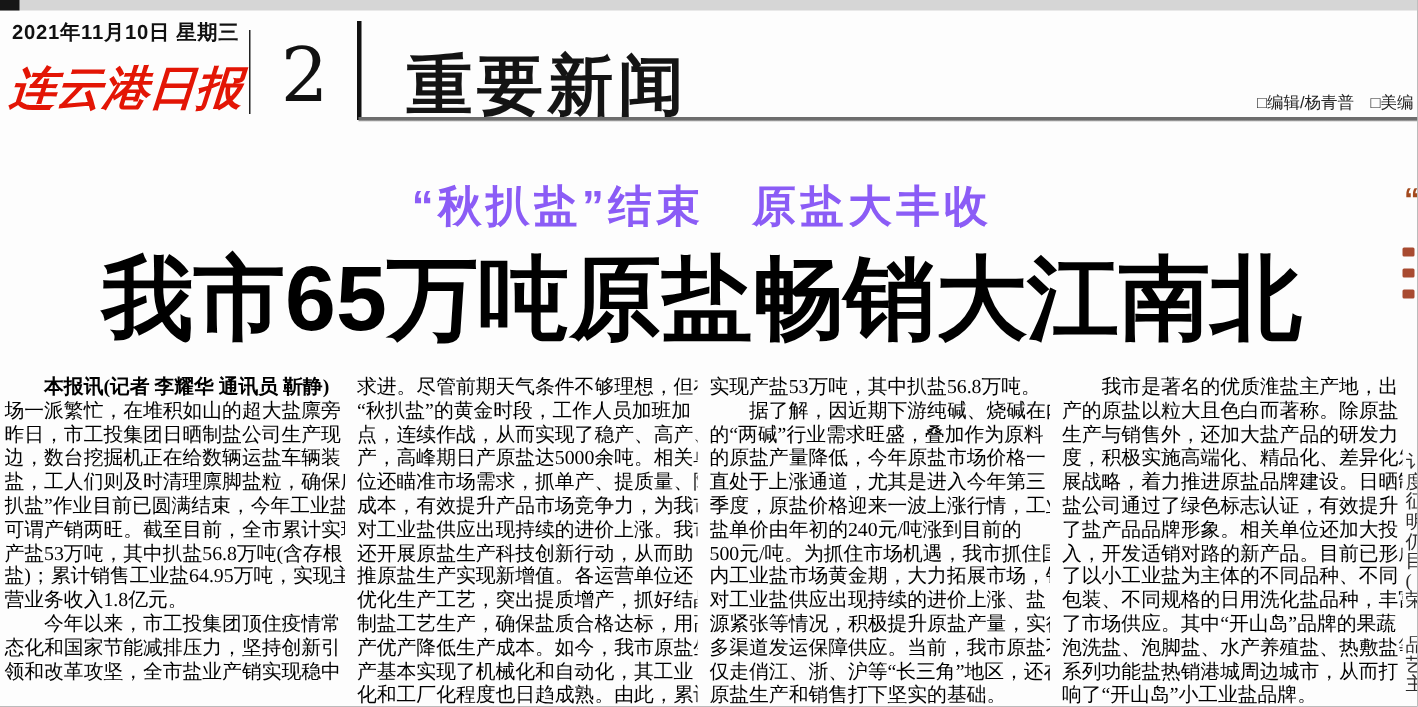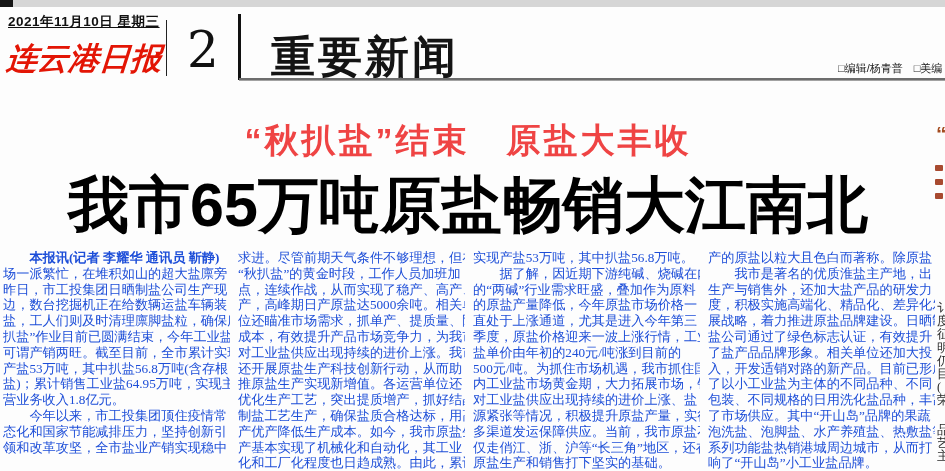--- a/index.html
+++ b/index.html
@@ -6,46 +6,46 @@
   .page{
     position:relative;width:945px;height:471px;background:#fdfdfd;
     overflow:hidden;font-family:"Liberation Serif",serif;color:#1c1c1c;
   }
   
   .topbar{position:absolute;left:0;top:0;width:945px;height:7px;background:#d6d6d6;}
   .topbar-dark{position:absolute;left:0;top:0;width:13px;height:7px;background:#161616;}
 
   
   .date{position:absolute;left:8px;top:13px;font-family:"Liberation Sans",sans-serif;
-        font-size:13.5px;font-weight:bold;letter-spacing:.5px;color:#111;white-space:nowrap;text-decoration:underline;}
+        font-size:13.5px;font-weight:bold;letter-spacing:.5px;color:#111;white-space:nowrap;}
   .logo{position:absolute;left:5px;top:38px;width:158px;text-align:center;
         font-family:"DejaVu Serif",serif;font-style:italic;font-weight:bold;
         font-size:31px;color:#e31505;transform:skewX(-4deg);white-space:nowrap;}
   .vline-thin{position:absolute;left:166px;top:20px;width:1px;height:56px;background:#222;}
   .pagenum{position:absolute;left:170px;top:22px;width:66px;text-align:center;
            font-family:"DejaVu Serif",serif;font-size:50px;line-height:56px;color:#111;}
   .vline-thick{position:absolute;left:238px;top:14px;width:3px;height:66px;background:#111;}
   .section-title{position:absolute;left:271px;top:28px;font-family:"Liberation Sans",sans-serif;
                  font-size:44px;font-weight:700;letter-spacing:3px;color:#141414;white-space:nowrap;}
   .editor{position:absolute;left:838px;top:61px;font-family:"Liberation Sans",sans-serif;
           font-size:11px;color:#222;white-space:nowrap;}
   .header-rule{position:absolute;left:239px;top:78px;width:706px;height:3px;
                background:linear-gradient(#6d6d6d 60%,#c8c8c8);}
 
   
   .headline-wrap{position:absolute;left:0;top:118px;width:936px;text-align:center;}
-  .kicker{font-family:"Liberation Sans",sans-serif;font-size:34px;font-weight:bold;
-          letter-spacing:3px;color:#ef4444;white-space:nowrap;}
+  .kicker{font-family:"Liberation Sans",sans-serif;font-size:29px;font-weight:bold;
+          letter-spacing:3px;color:#8b5cf6;white-space:nowrap;}
   .headline{margin-top:8px;font-family:"Liberation Sans",sans-serif;font-size:61px;
             line-height:66px;font-weight:900;color:#000000;letter-spacing:0;white-space:nowrap;}
 
   
   .columns{position:absolute;left:3px;top:250px;width:932px;display:flex;gap:8px;}
   .col{width:227px;overflow:hidden;}
-  .col-line{height:15.8px;line-height:15.8px;font-size:13.2px;color:#1d4ed8;
+  .col-line{height:15.8px;line-height:15.8px;font-size:13.2px;color:#000000;
             white-space:nowrap;overflow:hidden;}
   .col-line.lead{font-weight:bold;}
 
   
   .edge{position:absolute;left:933px;top:110px;width:12px;height:361px;overflow:hidden;}
   .edge-quote{position:absolute;left:3px;top:12px;font-family:"Liberation Sans",sans-serif;
               font-size:21px;font-weight:bold;color:#a34a1e;}
   .edge-mark{position:absolute;left:2px;width:8px;height:6px;background:#a84a30;border-radius:1px;}
   .edge-char{position:absolute;left:4px;font-size:12.5px;line-height:13px;color:#2a2a2a;white-space:nowrap;}
 </style>
@@ -114,22 +114,22 @@
         <div class="col-line">盐单价由年初的240元/吨涨到目前的</div>
         <div class="col-line">500元/吨。为抓住市场机遇，我市抓住国</div>
         <div class="col-line">内工业盐市场黄金期，大力拓展市场，针</div>
         <div class="col-line">对工业盐供应出现持续的进价上涨、盐</div>
         <div class="col-line">源紧张等情况，积极提升原盐产量，实行</div>
         <div class="col-line">多渠道发运保障供应。当前，我市原盐不</div>
         <div class="col-line">仅走俏江、浙、沪等“长三角”地区，还在</div>
         <div class="col-line">原盐生产和销售打下坚实的基础。</div>
       </div>
     <div class="col">
+        <div class="col-line">　　我市是著名的优质淮盐主产地，出</div>
         <div class="col-line">产的原盐以粒大且色白而著称。除原盐</div>
-        <div class="col-line">　　我市是著名的优质淮盐主产地，出</div>
         <div class="col-line">生产与销售外，还加大盐产品的研发力</div>
         <div class="col-line">度，积极实施高端化、精品化、差异化发</div>
         <div class="col-line">展战略，着力推进原盐品牌建设。日晒制</div>
         <div class="col-line">盐公司通过了绿色标志认证，有效提升</div>
         <div class="col-line">了盐产品品牌形象。相关单位还加大投</div>
         <div class="col-line">入，开发适销对路的新产品。目前已形成</div>
         <div class="col-line">了以小工业盐为主体的不同品种、不同</div>
         <div class="col-line">包装、不同规格的日用洗化盐品种，丰富</div>
         <div class="col-line">了市场供应。其中“开山岛”品牌的果蔬</div>
         <div class="col-line">泡洗盐、泡脚盐、水产养殖盐、热敷盐等</div>

